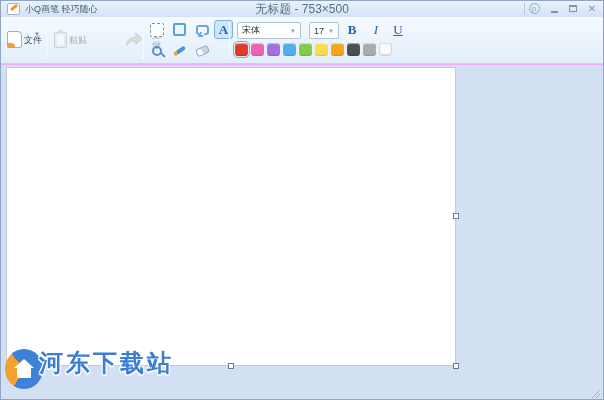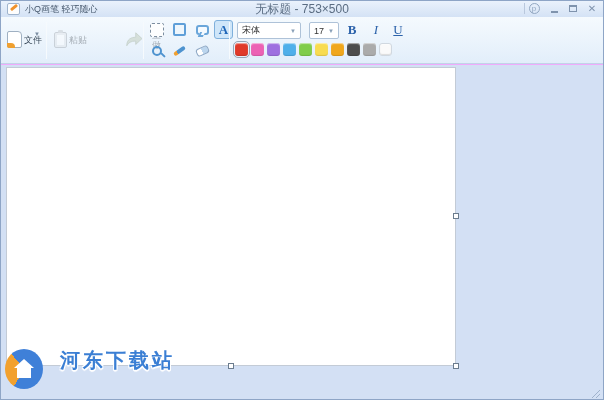--- a/index.html
+++ b/index.html
@@ -96,21 +96,21 @@
   .wm { position:absolute; left:2px; top:280px; width:210px; height:56px; pointer-events:none; }
   .logo { position:absolute; left:2px; top:2px; width:38px; height:44px; }
   .logo-ring { position:absolute; left:0; top:2px; width:38px; height:40px; border-radius:50%;
                background:conic-gradient(from 210deg,#f2a12e 0 110deg,#3f80d8 110deg 360deg); }
   .logo-roof { position:absolute; left:9px; top:12px; width:0; height:0;
                border-left:10px solid transparent; border-right:10px solid transparent;
                border-bottom:9px solid #fff; }
   .logo-body { position:absolute; left:12px; top:21px; width:14px; height:10px; background:#fff; }
   .wm-outline { text-shadow:-1px -1px 0 #fff, 1px -1px 0 #fff, -1px 1px 0 #fff, 1px 1px 0 #fff,
                 0 2px 1px rgba(255,255,255,.9); font-weight:bold; white-space:nowrap; }
-  .wm-name { position:absolute; left:57px; top:2px; font-size:20px; color:#3b7fd4; letter-spacing:3px; }
+  .wm-name { position:absolute; left:36px; top:2px; font-size:24px; color:#3b7fd4; letter-spacing:3px; }
   .wm-url  { position:absolute; left:48px; top:25px; font-size:16px; color:#f5a52c; letter-spacing:1px; }
 
   .grip { position:absolute; right:3px; bottom:3px; width:10px; height:10px;
           background:repeating-linear-gradient(135deg, transparent 0 2px, #9fb2cc 2px 3px);
           clip-path:polygon(100% 0, 100% 100%, 0 100%); }
 </style>
 </head>
 <body>
 
 <div class="win">

